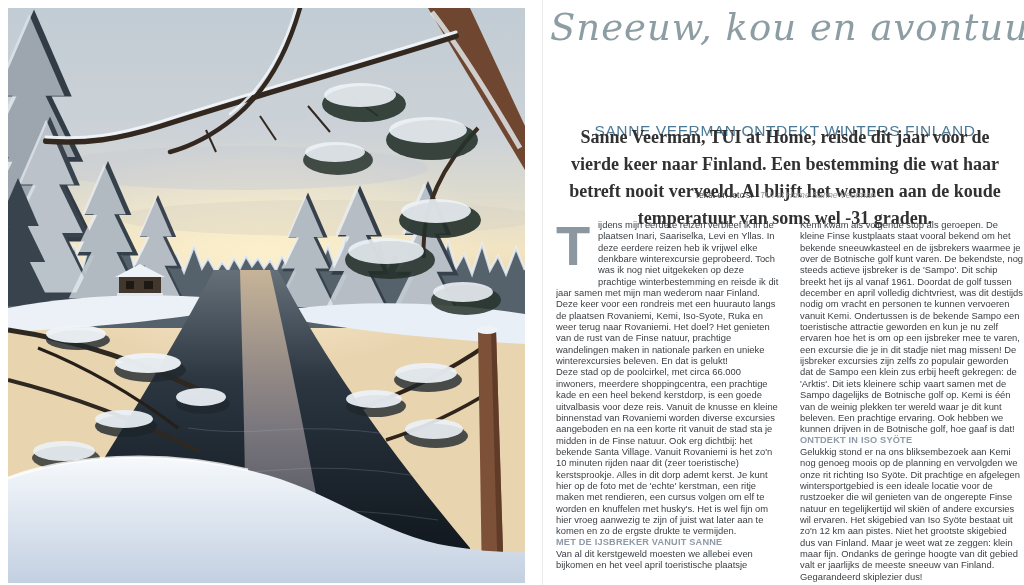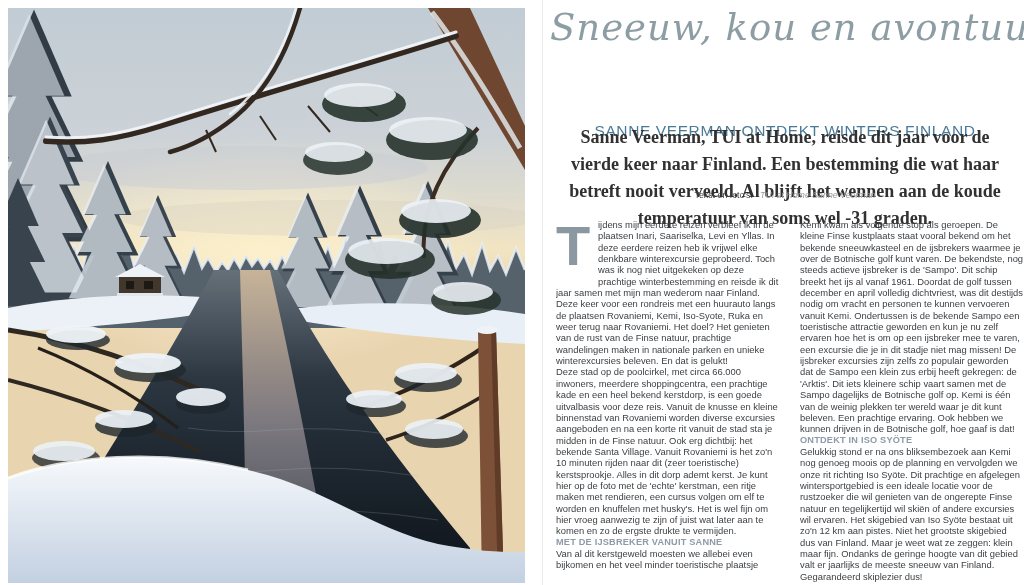--- a/index.html
+++ b/index.html
@@ -195,21 +195,21 @@
     <div class="intro">Sanne Veerman, TUI at Home, reisde dit jaar voor de vierde keer naar Finland. Een bestemming die wat haar betreft nooit verveeld. Al blijft het wennen aan de koude temperatuur van soms wel -31 graden.</div>
 
     <div class="byline">
       <span class="lbl">Tekst en foto's:</span><span class="val">TUI at Home Sanne Veerman</span>
     </div>
 
     <div class="col col-1">
       <p><span class="dropcap">T</span><span>ijdens mijn eerdere reizen verbleef ik in de plaatsen Inari, Saariselka, Levi en Yllas. In deze eerdere reizen heb ik vrijwel elke denkbare winterexcursie geprobeerd. Toch was ik nog niet uitgekeken op deze prachtige winterbestemming en reisde ik dit jaar samen met mijn man wederom naar Finland. Deze keer voor een rondreis met een huurauto langs de plaatsen Rovaniemi, Kemi, Iso-Syote, Ruka en weer terug naar Rovaniemi. Het doel? Het genieten van de rust van de Finse natuur, prachtige wandelingen maken in nationale parken en unieke winterexcursies beleven. En dat is gelukt!</span></p>
       <p>Deze stad op de poolcirkel, met circa 66.000 inwoners, meerdere shoppingcentra, een prachtige kade en een heel bekend kerstdorp, is een goede uitvalbasis voor deze reis. Vanuit de knusse en kleine binnenstad van Rovaniemi worden diverse excursies aangeboden en na een korte rit vanuit de stad sta je midden in de Finse natuur. Ook erg dichtbij: het bekende Santa Village. Vanuit Rovaniemi is het zo'n 10 minuten rijden naar dit (zeer toeristische) kerstsprookje. Alles in dit dorp ademt kerst. Je kunt hier op de foto met de 'echte' kerstman, een ritje maken met rendieren, een cursus volgen om elf te worden en knuffelen met husky's. Het is wel fijn om hier vroeg aanwezig te zijn of juist wat later aan te komen en zo de ergste drukte te vermijden.</p>
       <p class="heading">MET DE IJSBREKER VANUIT SANNE</p>
-      <p>Van al dit kerstgeweld moesten we allebei even bijkomen en het veel minder toeristische plaatsje</p>
+      <p>Van al dit kerstgeweld moesten we allebei even bijkomen en het veel april toeristische plaatsje</p>
     </div>
 
     <div class="col col-2">
       <p>Kemi kwam als volgende stop als geroepen. De kleine Finse kustplaats staat vooral bekend om het bekende sneeuwkasteel en de ijsbrekers waarmee je over de Botnische golf kunt varen. De bekendste, nog steeds actieve ijsbreker is de 'Sampo'. Dit schip breekt het ijs al vanaf 1961. Doordat de golf tussen december en april volledig dichtvriest, was dit destijds nodig om vracht en personen te kunnen vervoeren vanuit Kemi. Ondertussen is de bekende Sampo een toeristische attractie geworden en kun je nu zelf ervaren hoe het is om op een ijsbreker mee te varen, een excursie die je in dit stadje niet mag missen! De ijsbreker excursies zijn zelfs zo populair geworden dat de Sampo een klein zus erbij heeft gekregen: de 'Arktis'. Dit iets kleinere schip vaart samen met de Sampo dagelijks de Botnische golf op. Kemi is één van de weinig plekken ter wereld waar je dit kunt beleven. Een prachtige ervaring. Ook hebben we kunnen drijven in de Botnische golf, hoe gaaf is dat!</p>
       <p class="heading">ONTDEKT IN ISO SYÖTE</p>
       <p>Gelukkig stond er na ons bliksembezoek aan Kemi nog genoeg moois op de planning en vervolgden we onze rit richting Iso Syöte. Dit prachtige en afgelegen wintersportgebied is een ideale locatie voor de rustzoeker die wil genieten van de ongerepte Finse natuur en tegelijkertijd wil skiën of andere excursies wil ervaren. Het skigebied van Iso Syöte bestaat uit zo'n 12 km aan pistes. Niet het grootste skigebied dus van Finland. Maar je weet wat ze zeggen: klein maar fijn. Ondanks de geringe hoogte van dit gebied valt er jaarlijks de meeste sneeuw van Finland. Gegarandeerd skiplezier dus!</p>
     </div>
 
   </div>
 </div>

